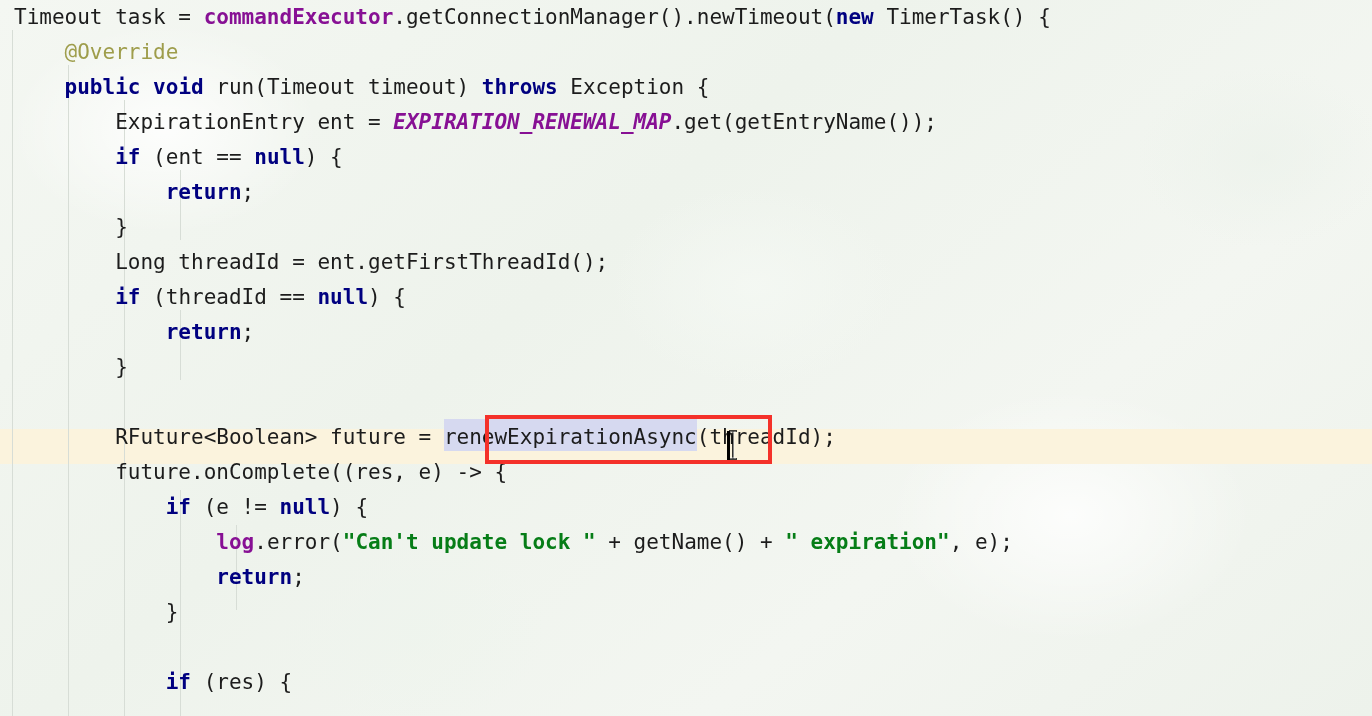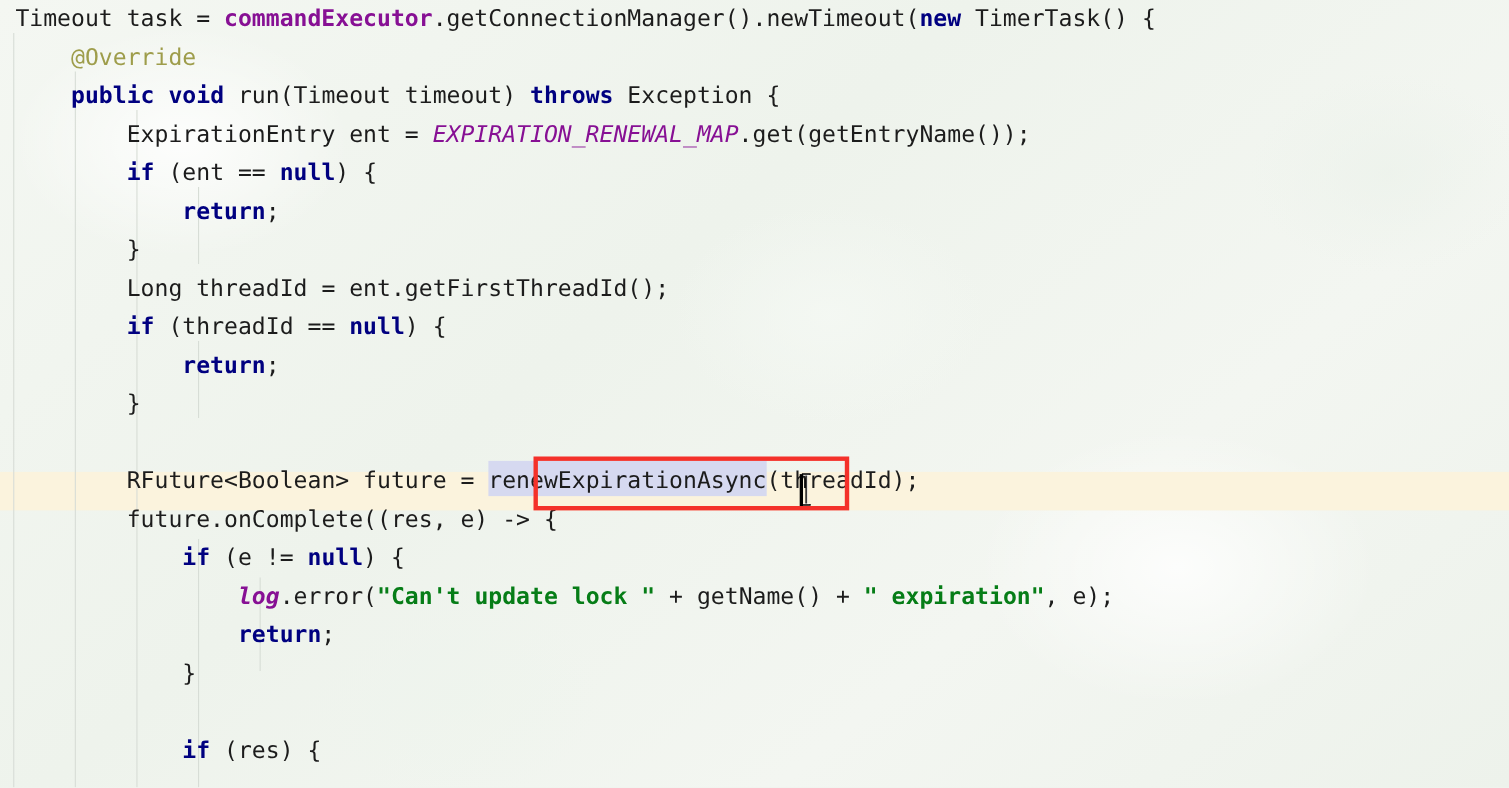--- a/index.html
+++ b/index.html
@@ -61,22 +61,22 @@
     line-height: 35px;
     padding-left: 14px;
     white-space: pre;
   }
 
   
   .t-plain   { color: #1c1c1c; }
   .t-kw      { color: #000080; font-weight: bold; }
   .t-anno    { color: #9e9d4b; margin-top: 17px; }
   .t-field   { color: #871094; font-weight: bold; }
-  .t-static  { color: #871094; font-weight: normal; font-style: italic; }
-  .t-logfld  { color: #871094; font-weight: bold; font-style: italic; }
+  .t-static  { color: #871094; font-weight: bold; font-style: italic; }
+  .t-logfld  { color: #871094; font-weight: bold; }
   .t-str     { color: #067d17; font-weight: bold; }
 
   
   .sel {
     background: #d6d9f0;
     padding: 6px 0 2px 0;
   }
 
   
   #text-caret {

